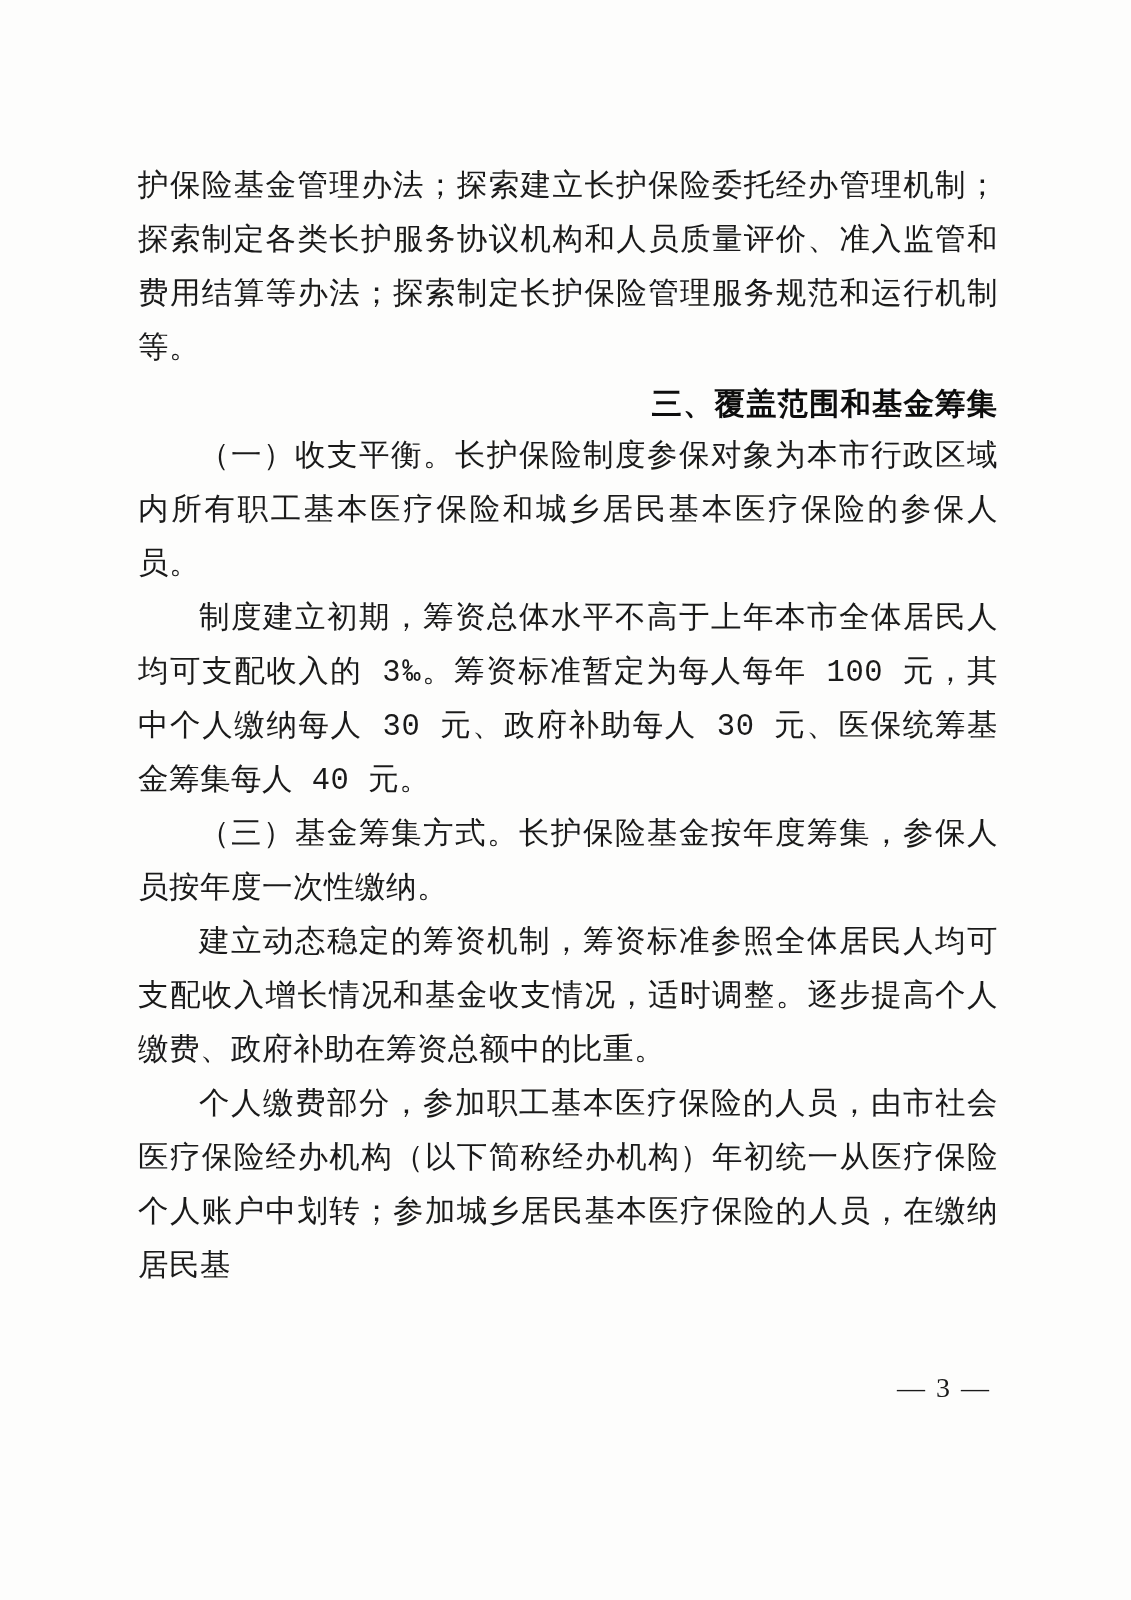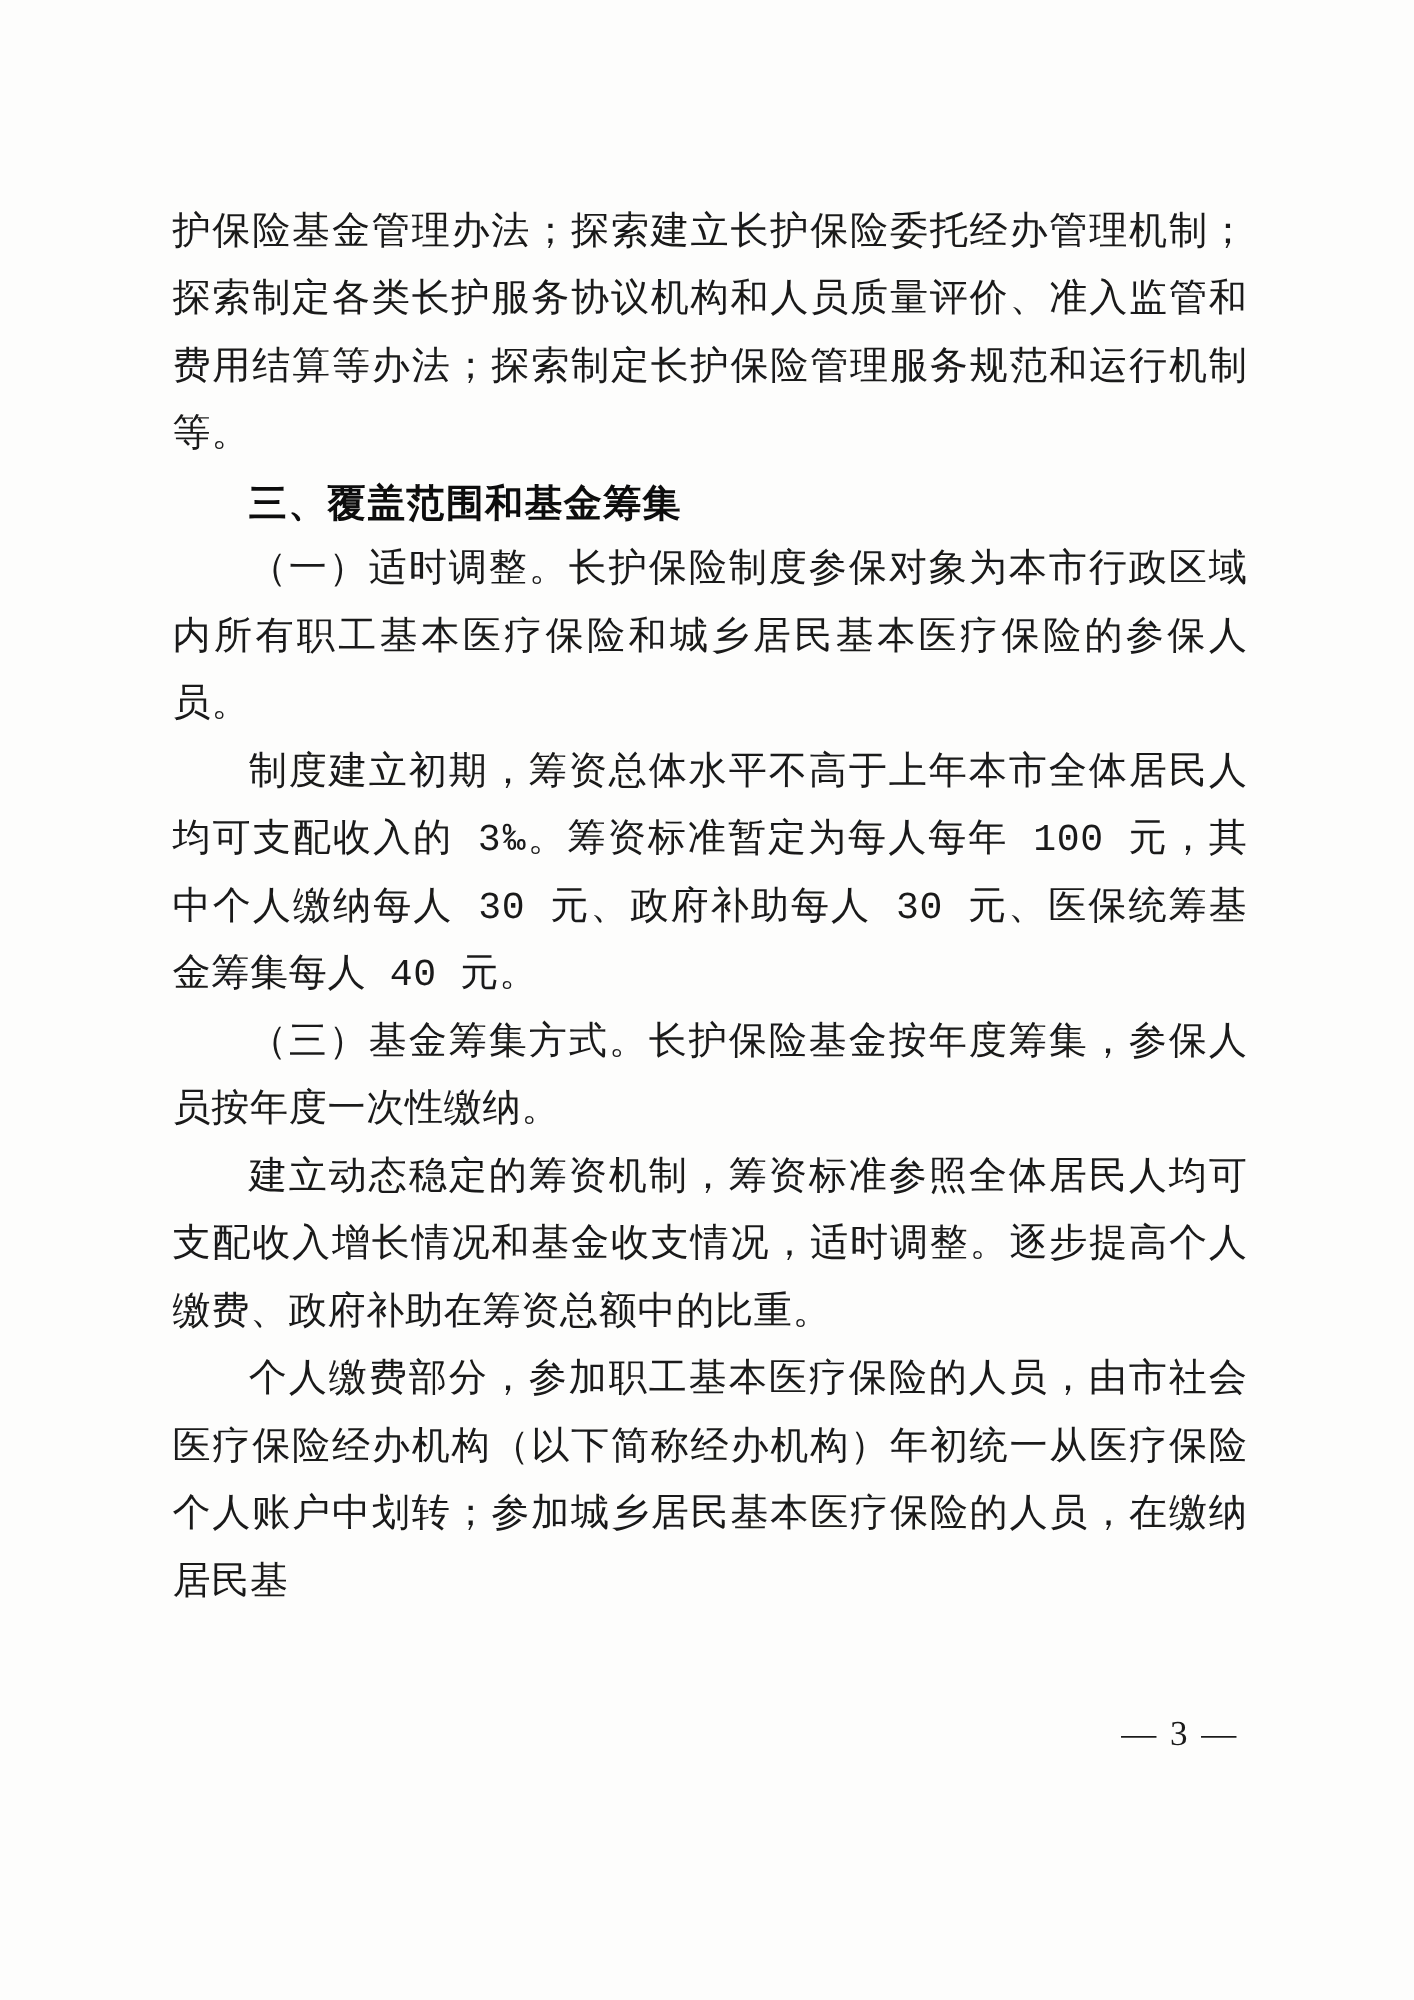--- a/index.html
+++ b/index.html
@@ -43,20 +43,21 @@
     text-indent: 61px;
   }
   .heading {
     font-size: 30.5px;
     line-height: 54px;
     font-weight: bold;
     text-indent: 61px;
     margin: 0;
     color: #0d0d0d;
     letter-spacing: 1px;
+    text-align: right;
   }
   .footer {
     position: absolute;
     bottom: 196px;
     right: 140px;
     font-size: 28px;
     letter-spacing: 2px;
     color: #1a1a1a;
     font-family: "DejaVu Serif", "Liberation Serif", serif;
   }
@@ -67,21 +68,21 @@
 </head>
 <body>
 
 <div class="page">
   <div class="content">
 
     <p class="para">护保险基金管理办法；探索建立长护保险委托经办管理机制；探索制定各类长护服务协议机构和人员质量评价、准入监管和费用结算等办法；探索制定长护保险管理服务规范和运行机制等。</p>
 
     <h2 class="heading">三、覆盖范围和基金筹集</h2>
 
-    <p class="para indent">（一）适时调整。长护保险制度参保对象为本市行政区域内所有职工基本医疗保险和城乡居民基本医疗保险的参保人员。</p>
+    <p class="para indent">（一）收支平衡。长护保险制度参保对象为本市行政区域内所有职工基本医疗保险和城乡居民基本医疗保险的参保人员。</p>
 
 
     <p class="para indent">制度建立初期，筹资总体水平不高于上年本市全体居民人均可支配收入的 3‰。筹资标准暂定为每人每年 100 元，其中个人缴纳每人 30 元、政府补助每人 30 元、医保统筹基金筹集每人 40 元。</p>
 
     <p class="para indent">（三）基金筹集方式。长护保险基金按年度筹集，参保人员按年度一次性缴纳。</p>
 
     <p class="para indent">建立动态稳定的筹资机制，筹资标准参照全体居民人均可支配收入增长情况和基金收支情况，适时调整。逐步提高个人缴费、政府补助在筹资总额中的比重。</p>
 
     <p class="para indent">个人缴费部分，参加职工基本医疗保险的人员，由市社会医疗保险经办机构（以下简称经办机构）年初统一从医疗保险个人账户中划转；参加城乡居民基本医疗保险的人员，在缴纳居民基</p>
 

